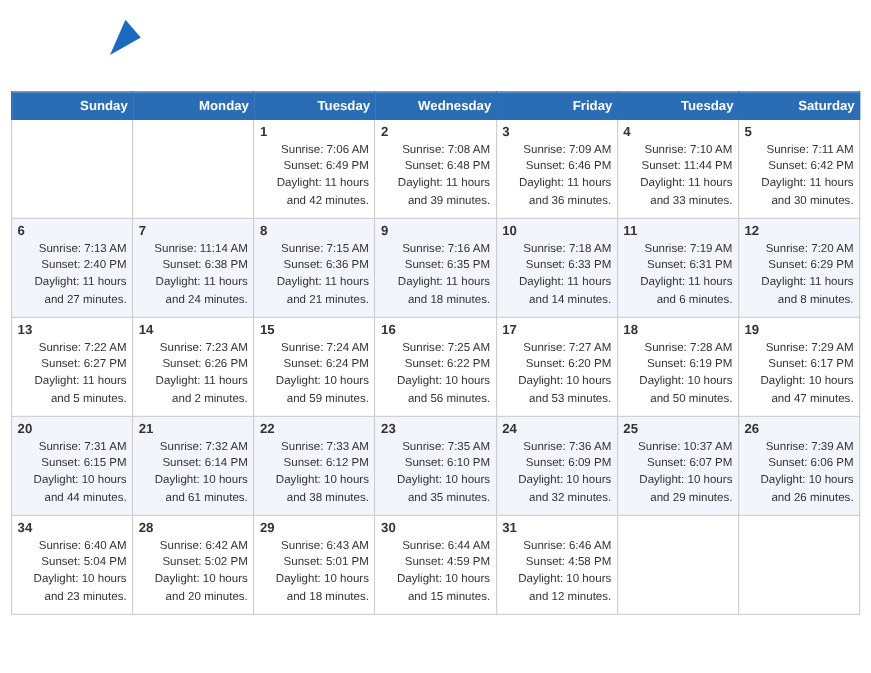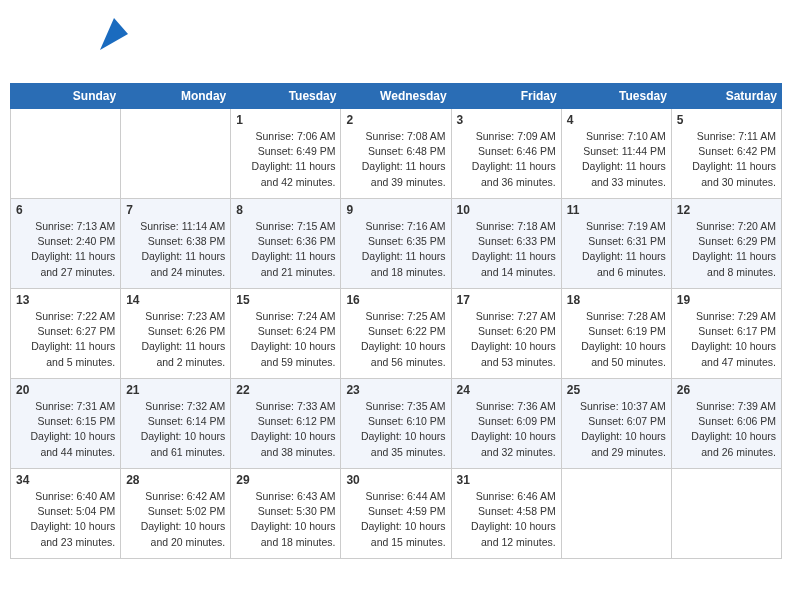--- a/index.html
+++ b/index.html
@@ -367,21 +367,21 @@
             <div>Sunrise: 6:42 AM</div>
             <div>Sunset: 5:02 PM</div>
             <div>Daylight: 10 hours</div>
             <div>and 20 minutes.</div>
           </div>
         </td>
         <td>
           <span class="day-num">29</span>
           <div class="cell-content">
             <div>Sunrise: 6:43 AM</div>
-            <div>Sunset: 5:30 PM</div>
+            <div>Sunset: 5:01 PM</div>
             <div>Daylight: 10 hours</div>
             <div>and 18 minutes.</div>
           </div>
         </td>
         <td>
           <span class="day-num">30</span>
           <div class="cell-content">
             <div>Sunrise: 6:44 AM</div>
             <div>Sunset: 4:59 PM</div>
             <div>Daylight: 10 hours</div>

